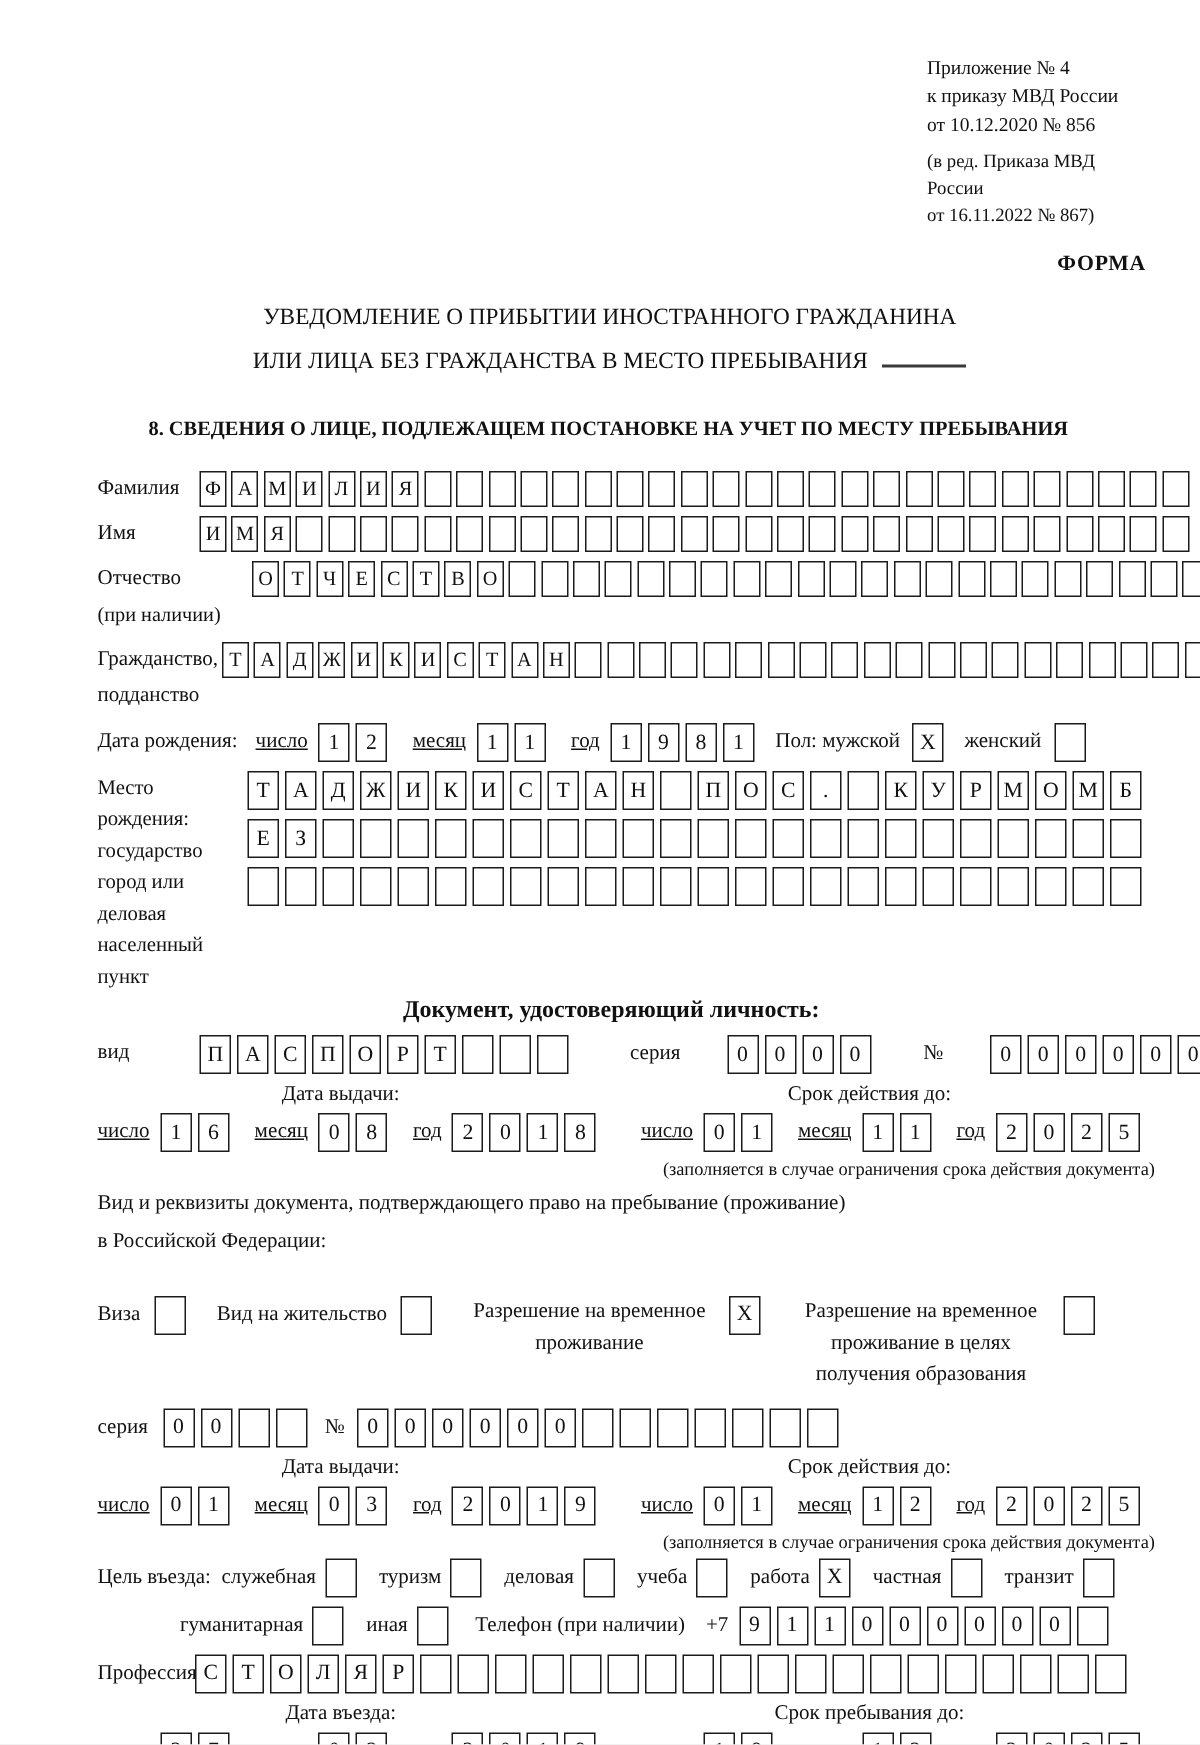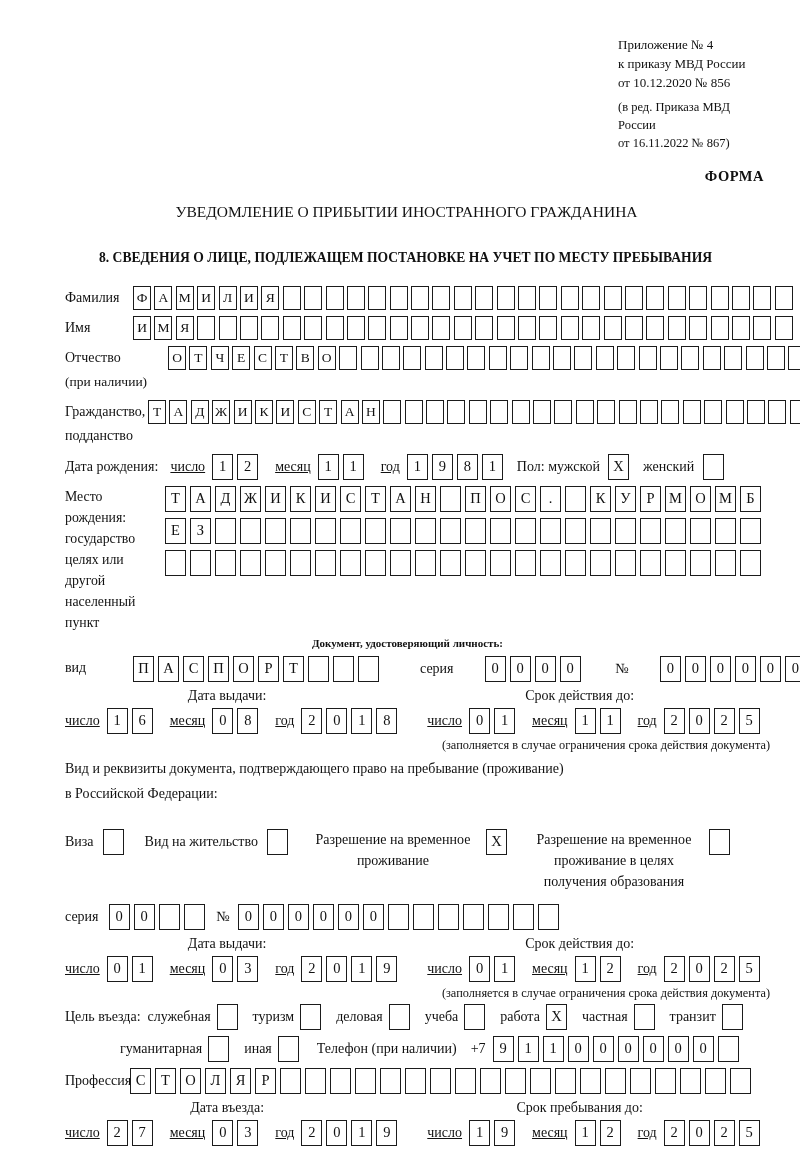--- a/index.html
+++ b/index.html
@@ -44,21 +44,21 @@
   .dcol.left { width:46%; flex:none; }
   .dcol.right { width:54%; flex:none; }
   .dhead { text-align:center; font-size:14px; margin-bottom:4px; }
   .dnote { font-size:12.3px; margin-top:4px; text-align:right; white-space:nowrap; }
 
   
   .twocol { display:flex; align-items:flex-start; margin-bottom:4px; }
   .leftlines { flex:none; font-size:13.8px; line-height:21px; }
   .bplbl { width:100px; }
   .stackboxes .boxes { display:flex; margin-bottom:6px; }
-  .dochead { text-align:center; font-weight:700; font-size:11px; margin:0 0 7px; margin-left:-20px; }
+  .dochead { text-align:center; font-weight:700; font-size:16px; margin:0 0 7px; margin-left:-20px; }
 
   
   .intro { line-height:1.8; }
   .optrow { display:flex; align-items:flex-start; margin:23px 0 12px; }
   .opt { display:flex; align-items:flex-start; margin-right:17px; }
   .opt:last-child { margin-right:0; }
   .opt .olbl { line-height:26px; margin-right:9px; flex:none; }
   .opt .olbl.center { line-height:1.5; text-align:center; }
   .wA { width:168px; } .wB { width:172px; }
 
@@ -84,20 +84,23 @@
       </div>
     <div class="hdr-lines small">
         <div>(в ред. Приказа МВД России</div>
         <div>от 16.11.2022 № 867)</div>
       </div>
   </div>
   <div class="form-word">ФОРМА</div>
 
   <div class="title">
     <div>УВЕДОМЛЕНИЕ О ПРИБЫТИИ ИНОСТРАННОГО ГРАЖДАНИНА</div>
+    <div>
+      <span>ИЛИ ЛИЦА БЕЗ ГРАЖДАНСТВА В МЕСТО ПРЕБЫВАНИЯ</span><span class="blank-line"></span>
+    </div>
   </div>
 
   <div class="sec1">8. СВЕДЕНИЯ О ЛИЦЕ, ПОДЛЕЖАЩЕМ ПОСТАНОВКЕ НА УЧЕТ ПО МЕСТУ ПРЕБЫВАНИЯ</div>
 
   <div class="content">
 
     <div class="frow">
       <div class="lbl w68">Фамилия</div>
       <div class="boxes sm">
           <span class="box">Ф</span>
@@ -279,21 +282,21 @@
       <span class="boxes">
           <span class="box"></span>
         </span>
     </div>
 
     <div class="twocol" style="margin-top:4px;">
       <div class="leftlines bplbl">
         <div>Место рождения:</div>
         <div>
             <div>государство</div>
-            <div>целях или другой</div>
+            <div>город или деловая</div>
             <div>населенный пункт</div>
           </div>
       </div>
       <div class="stackboxes">
         <div class="boxes">
             <span class="box">Т</span>
             <span class="box">А</span>
             <span class="box">Д</span>
             <span class="box">Ж</span>
             <span class="box">И</span>

